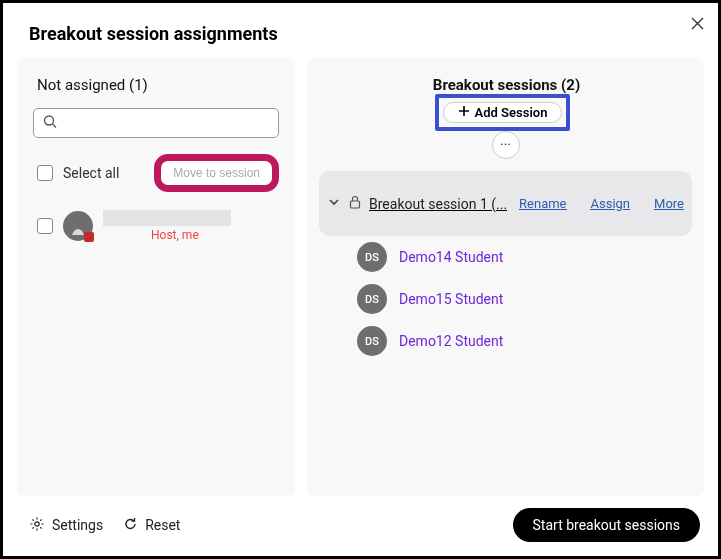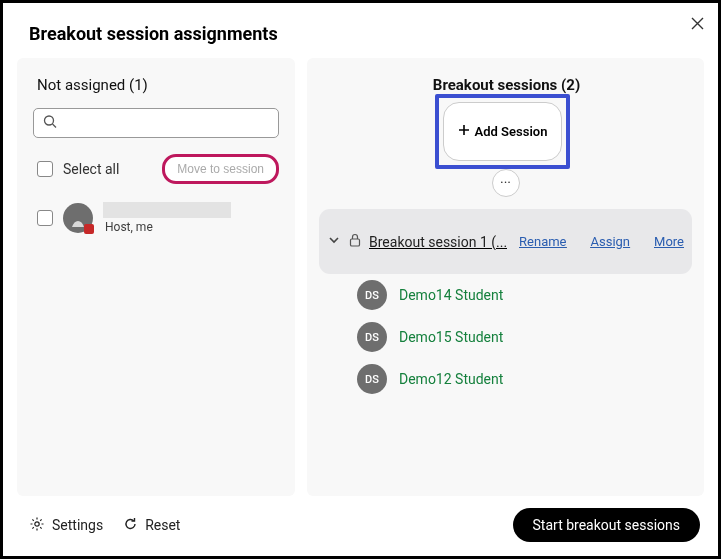--- a/index.html
+++ b/index.html
@@ -92,21 +92,21 @@
     height: 16px;
     border: 1.5px solid #888;
     border-radius: 3px;
     background: #fff;
   }
   .select-all-label {
     font-size: 14px;
     color: #333;
   }
   .move-btn {
-    border: 3px solid #be185d;
+    border: 7px solid #be185d;
     background: #fff;
     color: #aaa;
     font-size: 12px;
     padding: 5px 12px;
     border-radius: 14px;
   }
   .participant-row {
     display: flex;
     align-items: center;
     gap: 10px;
@@ -136,22 +136,23 @@
     flex-direction: column;
     gap: 2px;
   }
   .name-redacted {
     width: 128px;
     height: 16px;
     background: #e3e3e3;
   }
   .participant-sub {
     font-size: 12px;
-    color: #404040;
+    color: #ef4444;
     padding-left: 2px;
+    margin-left: 46px;
   }
   
   .right-header {
     display: flex;
     align-items: center;
     margin-bottom: 12px;
     flex-direction: column;
   }
   .right-title {
     font-size: 15px;
@@ -163,21 +164,21 @@
   .add-session-wrap {
     border: 4px solid #3b4fd1;
     padding: 4px;
     border-radius: 2px;
     margin-right: 6px;
   }
   .add-session-btn {
     border: 1px solid #ccc;
     background: #fff;
     border-radius: 16px;
-    padding: 21px 14px;
+    padding: 2px 14px;
     font-size: 13px;
     font-weight: 600;
     display: flex;
     align-items: center;
     gap: 5px;
     cursor: pointer;
   }
   .more-circle {
     width: 28px;
     height: 28px;
@@ -243,21 +244,21 @@
     color: #fff;
     font-size: 11px;
     font-weight: 500;
     display: flex;
     align-items: center;
     justify-content: center;
     flex-shrink: 0;
   }
   .student-name {
     font-size: 14px;
-    color: #15803d;
+    color: #6d28d9;
   }
   
   .footer {
     position: absolute;
     bottom: 14px;
     left: 26px;
     right: 18px;
     display: flex;
     align-items: center;
   }

